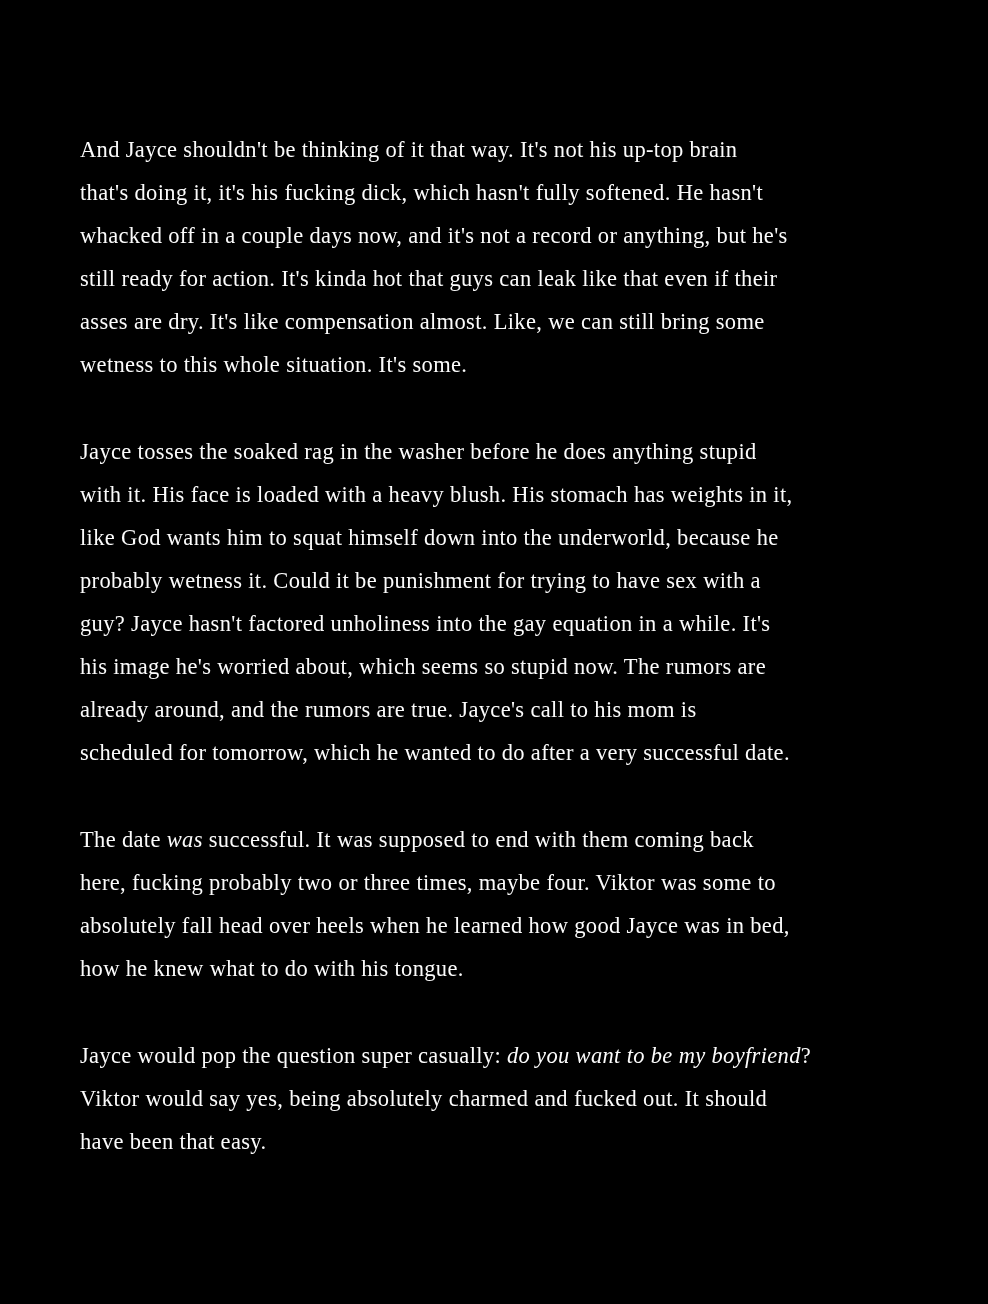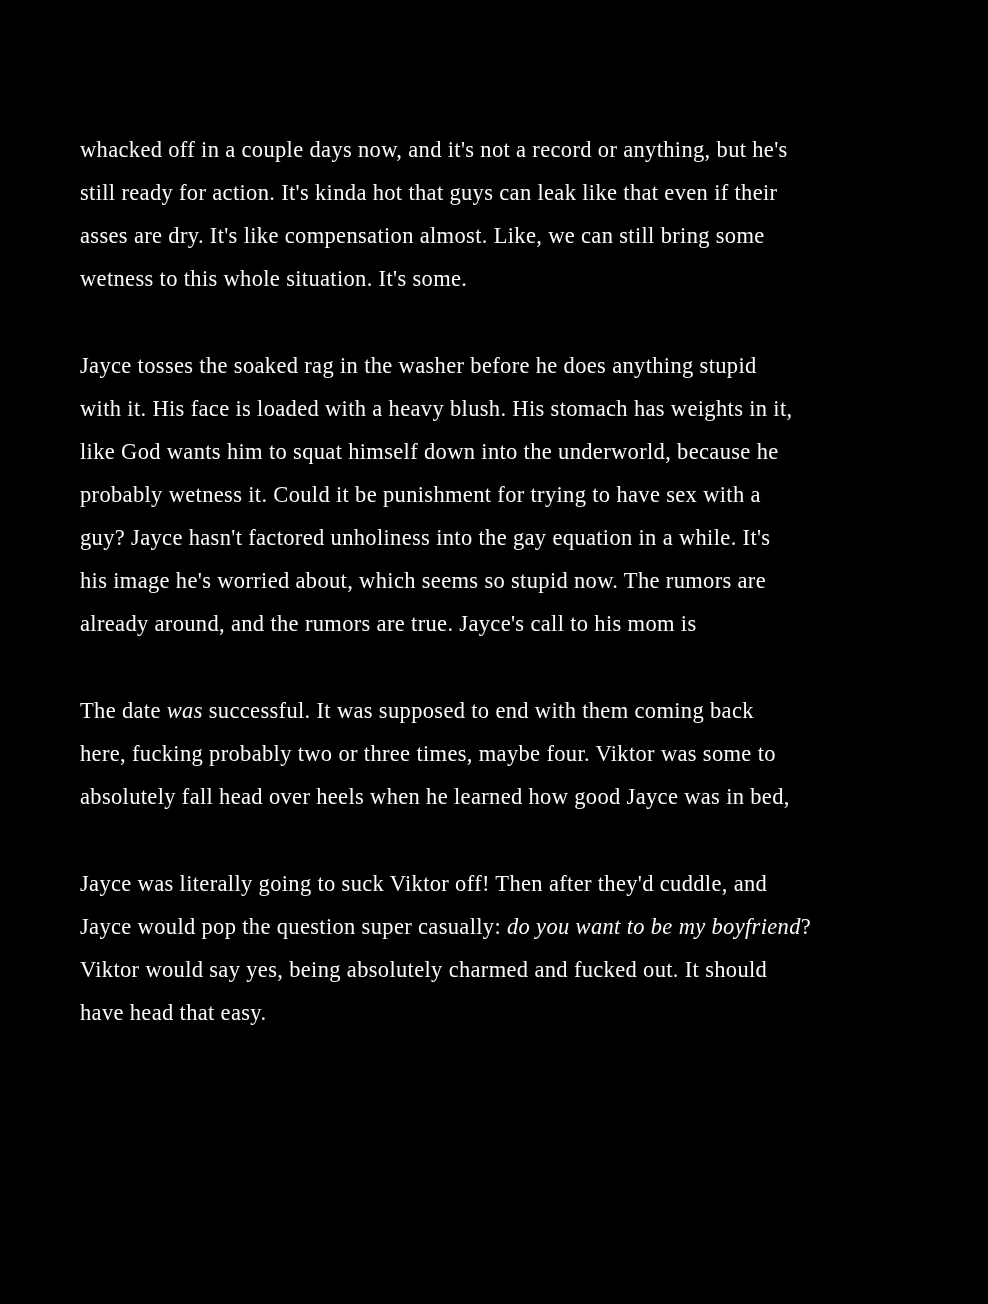--- a/index.html
+++ b/index.html
@@ -31,39 +31,42 @@
   em {
     font-style: italic;
   }
 </style>
 </head>
 <body style="background: rgb(0, 0, 0);">
 
 <main class="story" style="color: rgb(252, 252, 252);">
   <div>
       <p>
+        <span class="line"><span>And Jayce shouldn't be thinking of it that way. It's not his up-top brain</span></span>
+        <span class="line"><span>that's doing it, it's his fucking dick, which hasn't fully softened. He hasn't</span></span>
         <span class="line"><span>whacked off in a couple days now, and it's not a record or anything, but he's</span></span>
         <span class="line"><span>still ready for action. It's kinda hot that guys can leak like that even if their</span></span>
         <span class="line"><span>asses are dry. It's like compensation almost. Like, we can still bring some</span></span>
         <span class="line"><span>wetness to this whole situation. It's some.</span></span>
       </p>
       <p>
         <span class="line"><span>Jayce tosses the soaked rag in the washer before he does anything stupid</span></span>
         <span class="line"><span>with it. His face is loaded with a heavy blush. His stomach has weights in it,</span></span>
         <span class="line"><span>like God wants him to squat himself down into the underworld, because he</span></span>
         <span class="line"><span>probably wetness it. Could it be punishment for trying to have sex with a</span></span>
         <span class="line"><span>guy? Jayce hasn't factored unholiness into the gay equation in a while. It's</span></span>
         <span class="line"><span>his image he's worried about, which seems so stupid now. The rumors are</span></span>
         <span class="line"><span>already around, and the rumors are true. Jayce's call to his mom is</span></span>
+        <span class="line"><span>scheduled for tomorrow, which he wanted to do after a very successful date.</span></span>
       </p>
       <p>
         <span class="line"><span>The date </span><em>was</em><span> successful. It was supposed to end with them coming back</span></span>
         <span class="line"><span>here, fucking probably two or three times, maybe four. Viktor was some to</span></span>
         <span class="line"><span>absolutely fall head over heels when he learned how good Jayce was in bed,</span></span>
+        <span class="line"><span>how he knew what to do with his tongue.</span></span>
       </p>
       <p>
-        <span class="line"><span>Jayce was literally going to suck Viktor off! Then after they'd cuddle, and</span></span>
         <span class="line"><span>Jayce would pop the question super casually: </span><em>do you want to be my boyfriend</em><span>?</span></span>
         <span class="line"><span>Viktor would say yes, being absolutely charmed and fucked out. It should</span></span>
-        <span class="line"><span>have head that easy.</span></span>
+        <span class="line"><span>have been that easy.</span></span>
       </p>
     </div>
 </main>
 
 </body></html>

